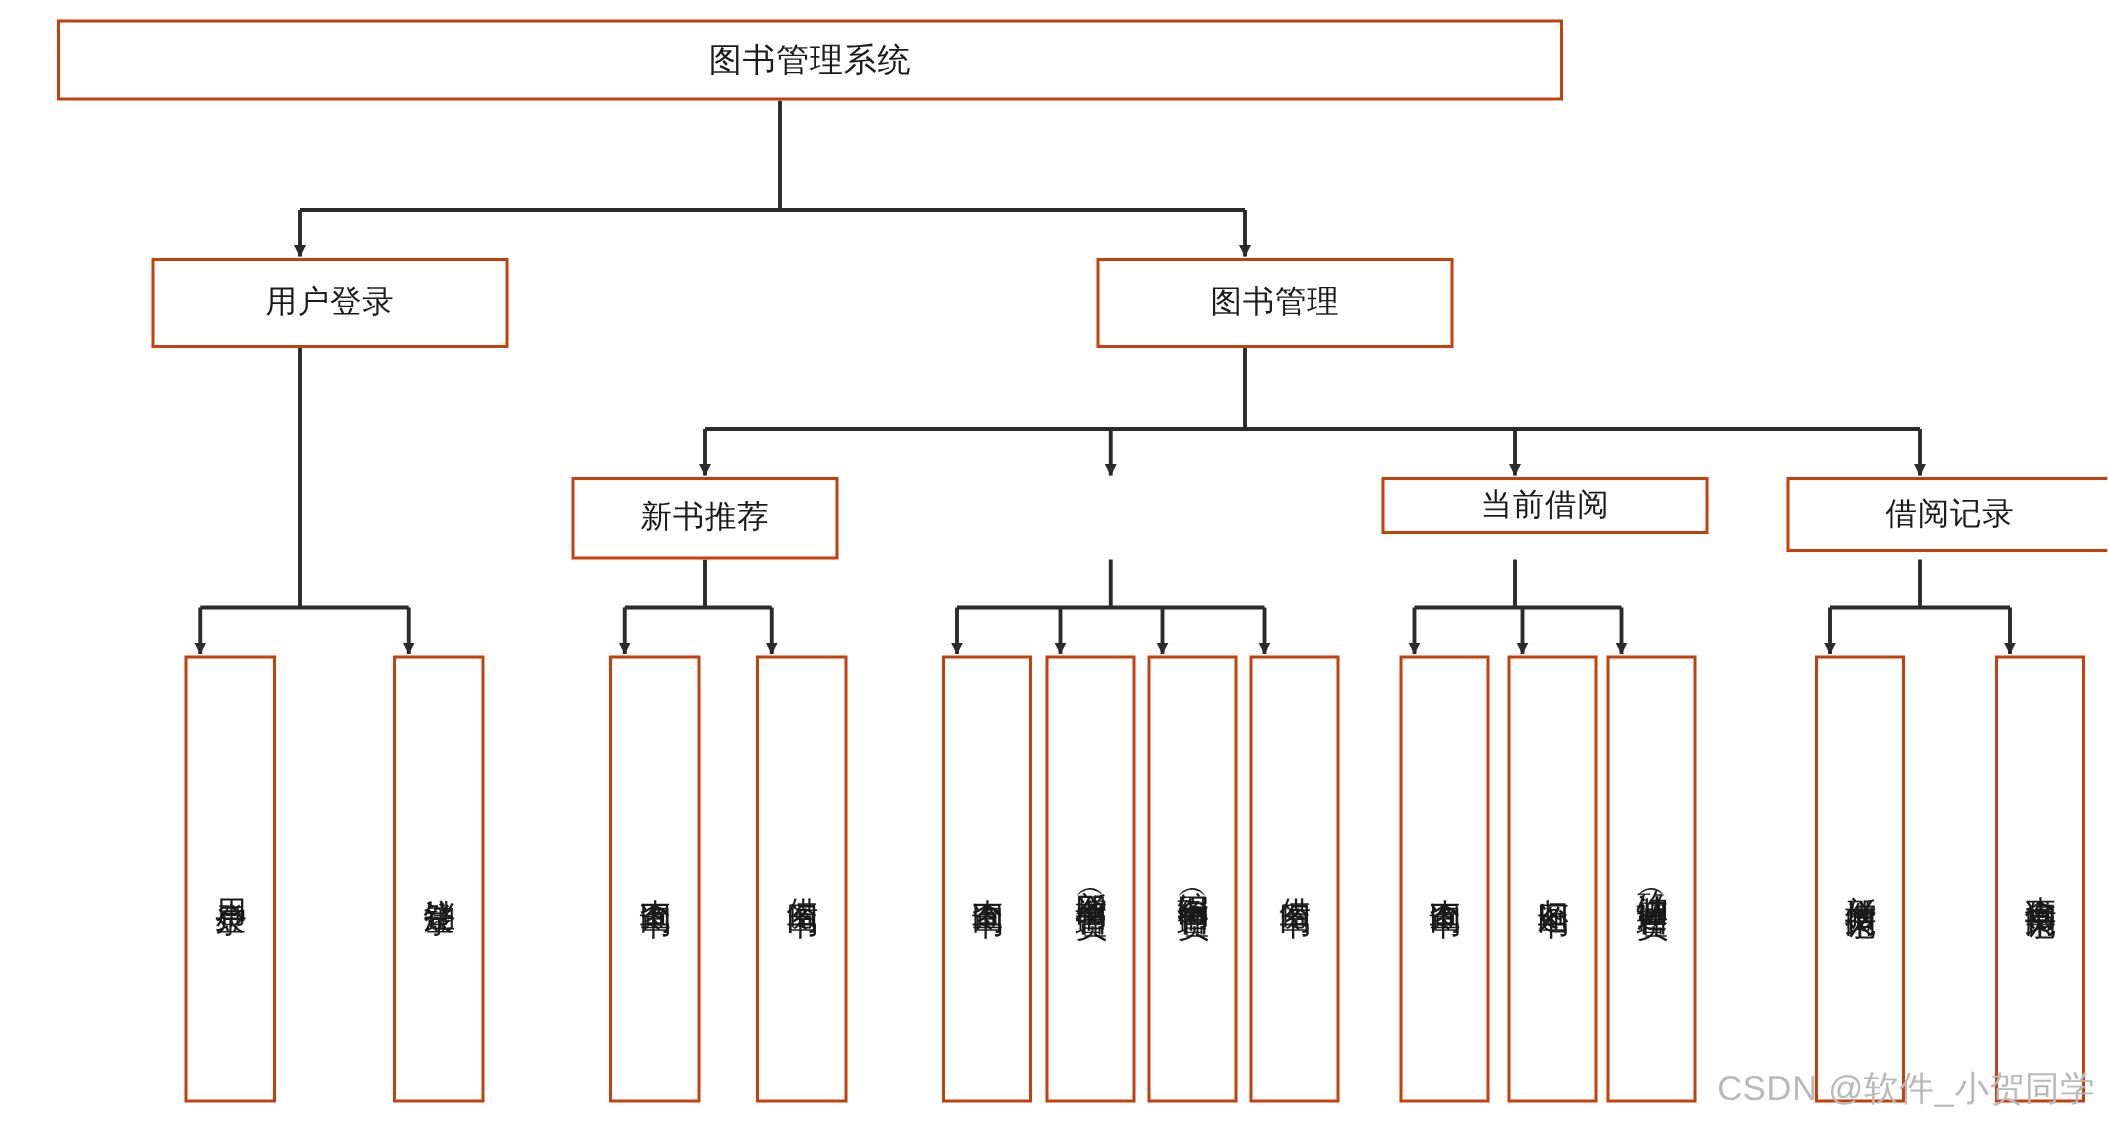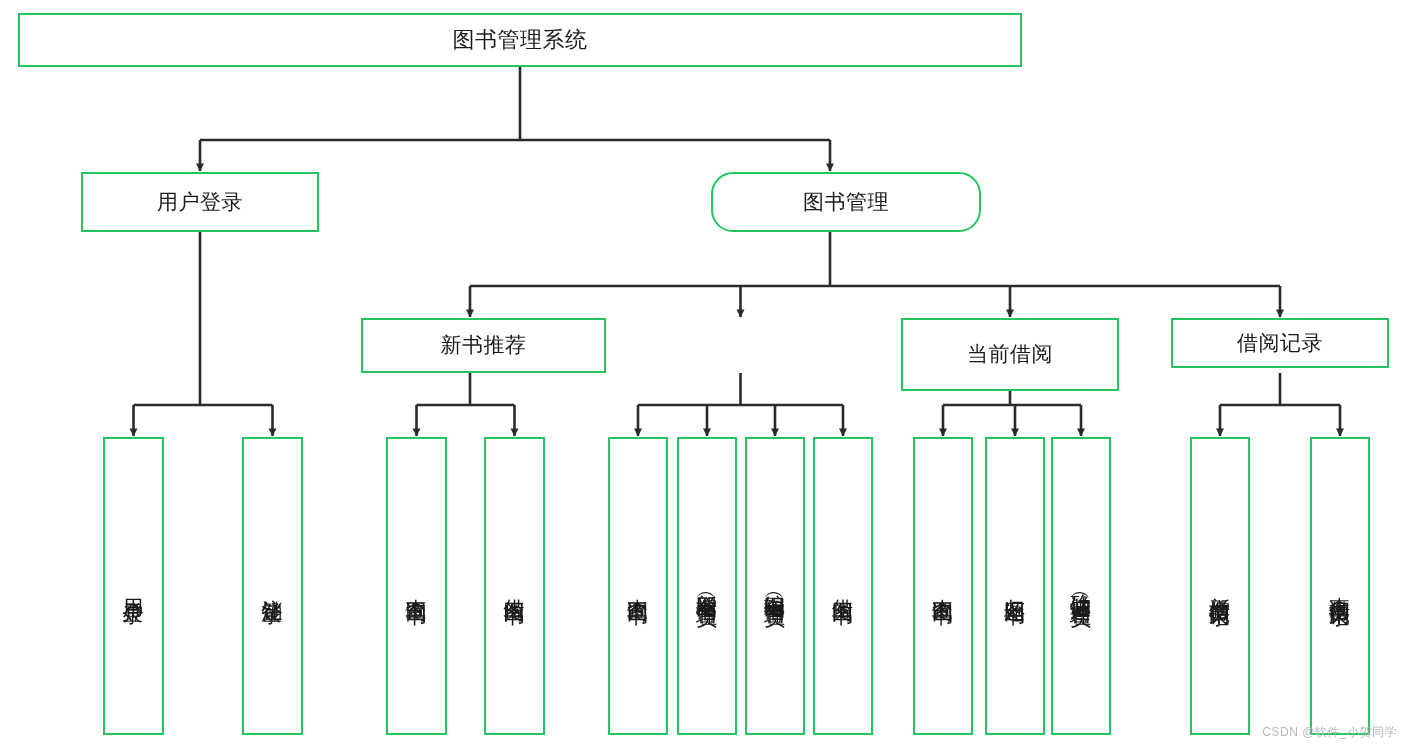--- a/index.html
+++ b/index.html
@@ -22,25 +22,26 @@
     left: 0;
     top: 0;
     width: 1405px;
     height: 747px;
     pointer-events: none;
   }
   .node {
     position: absolute;
     box-sizing: border-box;
     background: #ffffff;
-    border: 2px solid #22c55e;
+    border: 2px solid #c2410c;
     display: flex;
     align-items: center;
     justify-content: center;
     color: #1a1a1a;
+    margin-left: 20px;
   }
   .node-label {
     display: block;
     text-align: center;
     line-height: 1.18;
     color: #1a1a1a;
   }
   .node.horizontal .node-label {
     font-size: 21px;
     letter-spacing: 0.5px;
@@ -58,21 +59,21 @@
     text-orientation: upright;
     font-size: 21px;
     letter-spacing: 2px;
     line-height: 1;
     max-height: 100%;
   }
   #watermark {
     position: absolute;
     right: 8px;
     bottom: 6px;
-    font-size: 12px;
+    font-size: 23px;
     color: #b9b9b9;
     letter-spacing: 0.5px;
     white-space: nowrap;
     user-select: none;
   }
 </style>
 </head>
 <body>
 
 <div id="diagram-root">
@@ -121,30 +122,30 @@
   </svg>
 
   <div class="node root horizontal" style="left: 18px; top: 13px; width: 1004px; height: 54px;">
     <span class="node-label">图书管理系统</span>
   </div>
 
   <div class="node horizontal" style="left: 81px; top: 172px; width: 238px; height: 60px;">
     <span class="node-label">用户登录</span>
   </div>
 
-  <div class="node horizontal" style="left: 711px; top: 172px; width: 270px; height: 60px; border-radius: 22px;">
+  <div class="node horizontal" style="left: 711px; top: 172px; width: 238px; height: 60px;">
     <span class="node-label">图书管理</span>
   </div>
 
-  <div class="node horizontal" style="left: 361px; top: 318px; width: 245px; height: 55px;">
+  <div class="node horizontal" style="left: 361px; top: 318px; width: 178px; height: 55px;">
     <span class="node-label">新书推荐</span>
   </div>
 
 
-  <div class="node horizontal" style="left: 901px; top: 318px; width: 218px; height: 73px;">
+  <div class="node horizontal" style="left: 901px; top: 318px; width: 218px; height: 38px;">
     <span class="node-label">当前借阅</span>
   </div>
 
   <div class="node horizontal" style="left: 1171px; top: 318px; width: 218px; height: 50px;">
     <span class="node-label">借阅记录</span>
   </div>
 
   <div class="node vertical" style="left: 103px; top: 437px; width: 61px; height: 298px;">
     <span class="node-label">用户登录</span>
   </div>

